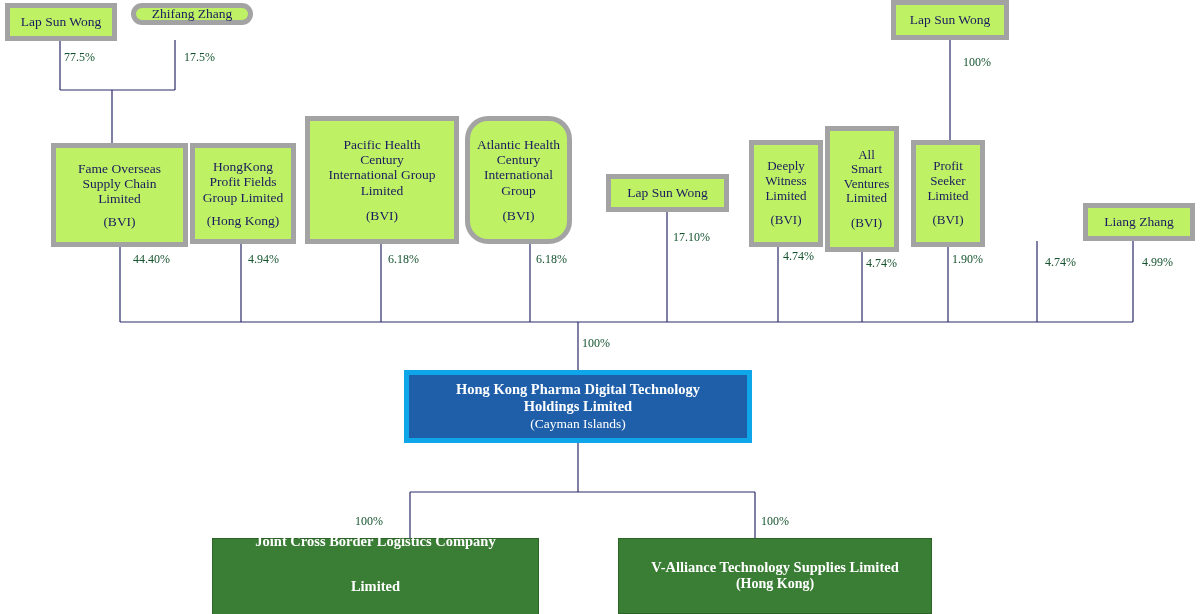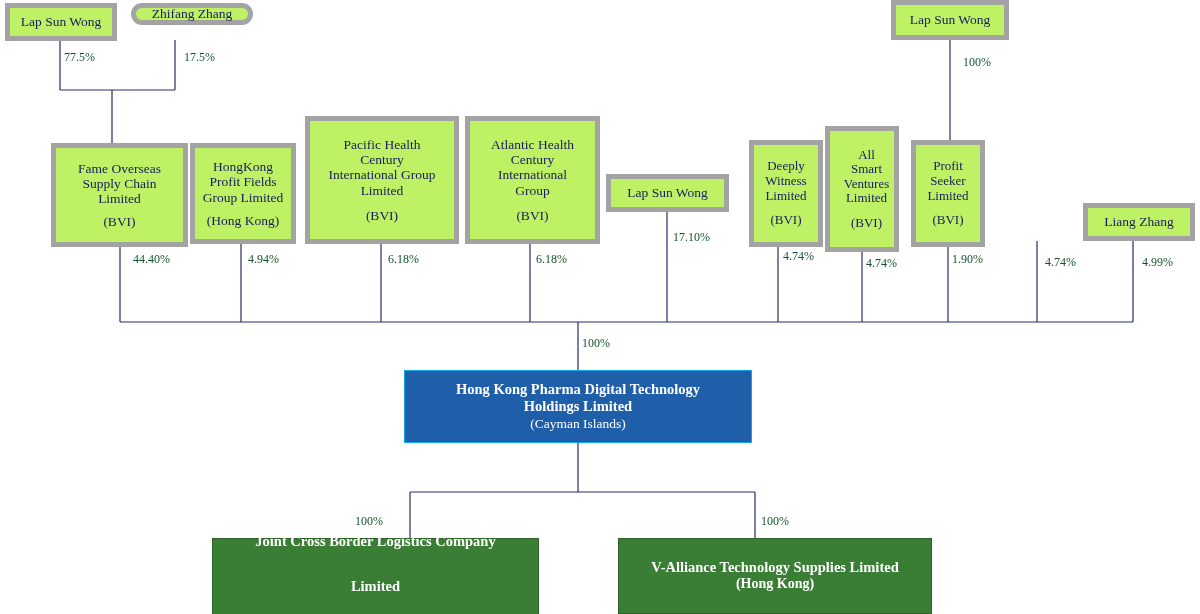--- a/index.html
+++ b/index.html
@@ -33,21 +33,21 @@
     line-height: 1.12;
     padding: 2px 3px;
   }
   .node .line {
     display: block;
     white-space: nowrap;
   }
   .node.small { font-size: 13px; }
   .node.blue {
     background: #1f5fa9;
-    border: 1px solid #0ea5e9;
+    border: 5px solid #0ea5e9;
     color: #ffffff;
     font-weight: bold;
     font-size: 14.5px;
     line-height: 1.2;
   }
   .node.blue .sub {
     font-weight: normal;
     font-size: 13.5px;
   }
   .node.green {
@@ -152,21 +152,21 @@
 
   <div class="node" style="left:305px; top:116px; width:154px; height:128px;">
     <span class="line">Pacific Health</span>
     <span class="line">Century</span>
     <span class="line">International Group</span>
     <span class="line">Limited</span>
     <span class="line" style="height:10px;"></span>
     <span class="line">(BVI)</span>
   </div>
 
-  <div class="node" style="left:465px; top:116px; width:135px; height:128px;">
+  <div class="node" style="left:465px; top:116px; width:107px; height:128px;border-radius:23px;">
     <span class="line">Atlantic Health</span>
     <span class="line">Century</span>
     <span class="line">International</span>
     <span class="line">Group</span>
     <span class="line" style="height:10px;"></span>
     <span class="line">(BVI)</span>
   </div>
 
   <div class="node" style="left:606px; top:174px; width:123px; height:38px;">
     <span class="line">Lap Sun Wong</span>

